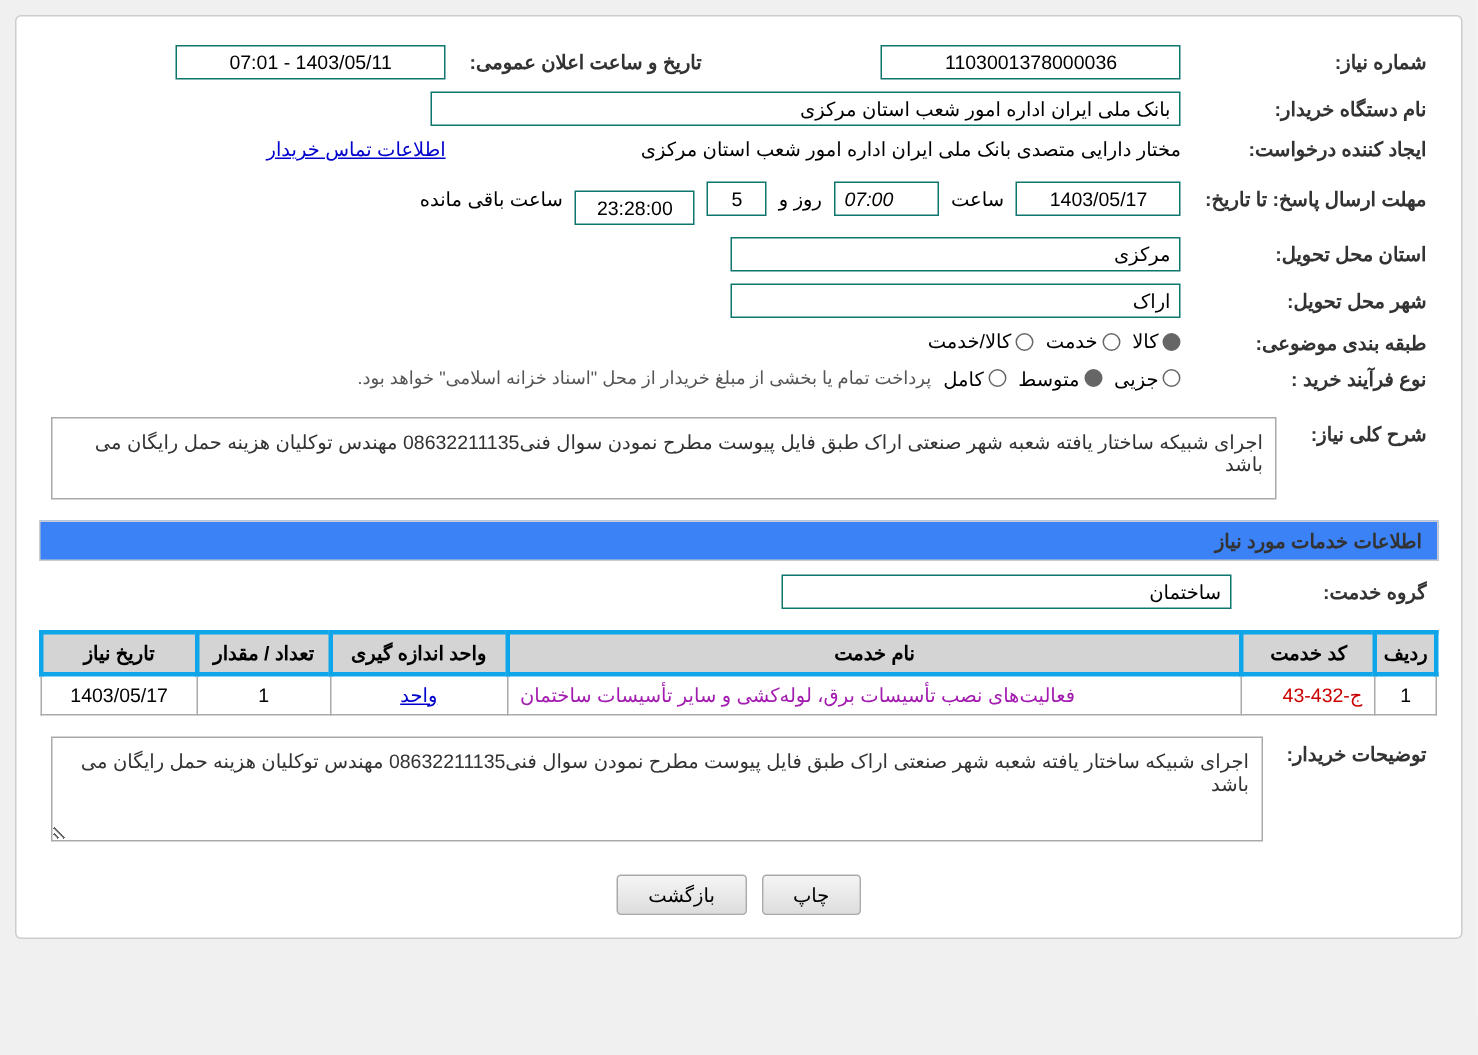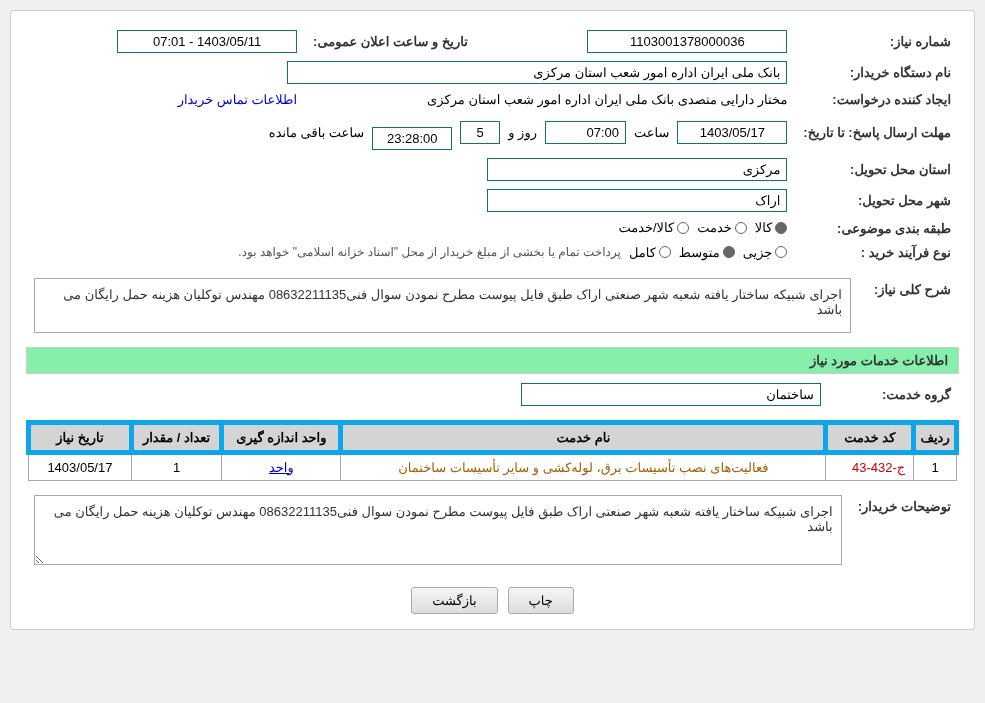--- a/index.html
+++ b/index.html
@@ -53,24 +53,25 @@
     }
     .input-box {
       border: 1px solid #0f766e;
       background: #fff;
       padding: 3px 6px;
       min-height: 22px;
       display: inline-block;
     }
     .link-blue {
       color: #0000cc;
+      text-decoration: underline;
       cursor: pointer;
     }
     .section-header {
-      background: #86efac;
+      background: #3b82f6;
       border: 1px solid #ccc;
       padding: 5px 10px;
       font-weight: bold;
       margin: 10px 0 5px 0;
       color: #333;
     }
     .narration-box {
       border: 1px solid #aaa;
       background: #fff;
       padding: 8px;
@@ -79,21 +80,21 @@
       color: #333;
       text-align: right;
     }
     .services-table {
       width: 100%;
       border-collapse: collapse;
       margin-top: 5px;
     }
     .services-table th {
       background: #d4d4d4;
-      border: 5px solid #0ea5e9;
+      border: 3px solid #0ea5e9;
       padding: 5px 0;
       font-weight: bold;
     }
     .services-table td {
       border: 1px solid #aaa;
       padding: 5px 8px;
       text-align: center;
     }
     .services-table tr:nth-child(even) td {
       background: #f9f9f9;
@@ -193,21 +194,21 @@
             <span class="link-blue">اطلاعات تماس خریدار</span>
           </td>
         </tr>
 
         <tr>
           <td class="label-cell">مهلت ارسال پاسخ: تا تاریخ:</td>
           <td class="value-cell" colspan="3">
             <div class="inline-row">
               <span class="input-box" style="width:110px; text-align:center;">1403/05/17</span>
               <span>ساعت</span>
-              <span class="input-box" style="width:81px; text-align:right;">07:00</span>
+              <span class="input-box" style="width:70px; text-align:left;font-style:italic;">07:00</span>
               <span>روز و</span>
               <span class="input-box" style="width:40px; text-align:center;">5</span>
               <span class="input-box" style="width:80px; text-align:center;margin-top:12px;">23:28:00</span>
               <span>ساعت باقی مانده</span>
             </div>
           </td>
         </tr>
 
         <tr>
           <td class="label-cell">استان محل تحویل:</td>
@@ -303,21 +304,21 @@
             <th>نام خدمت</th>
             <th>واحد اندازه گیری</th>
             <th>تعداد / مقدار</th>
             <th>تاریخ نیاز</th>
           </tr>
         </thead>
         <tbody id="services-tbody">
         <tr>
       <td>1</td>
       <td style="color:#c00;text-align:right;">ج-432-43</td>
-      <td style="color:#a16207; text-align:center;">فعالیت‌های نصب تأسیسات برق، لوله‌کشی و سایر تأسیسات ساختمان</td>
+      <td style="color:#a21caf; text-align:left;">فعالیت‌های نصب تأسیسات برق، لوله‌کشی و سایر تأسیسات ساختمان</td>
       <td><span style="color:#00c; text-decoration:underline;">واحد</span></td>
       <td>1</td>
       <td>1403/05/17</td>
     </tr>
           </tbody>
       </table>
 
       <table class="info-table" style="margin-top:10px;">
         <tbody>
             <tr>

